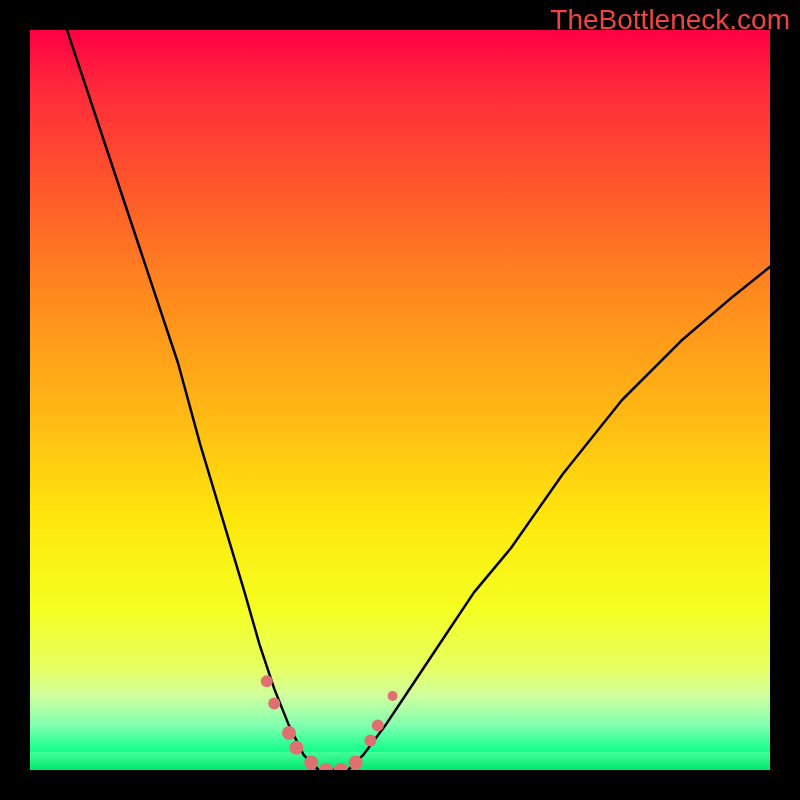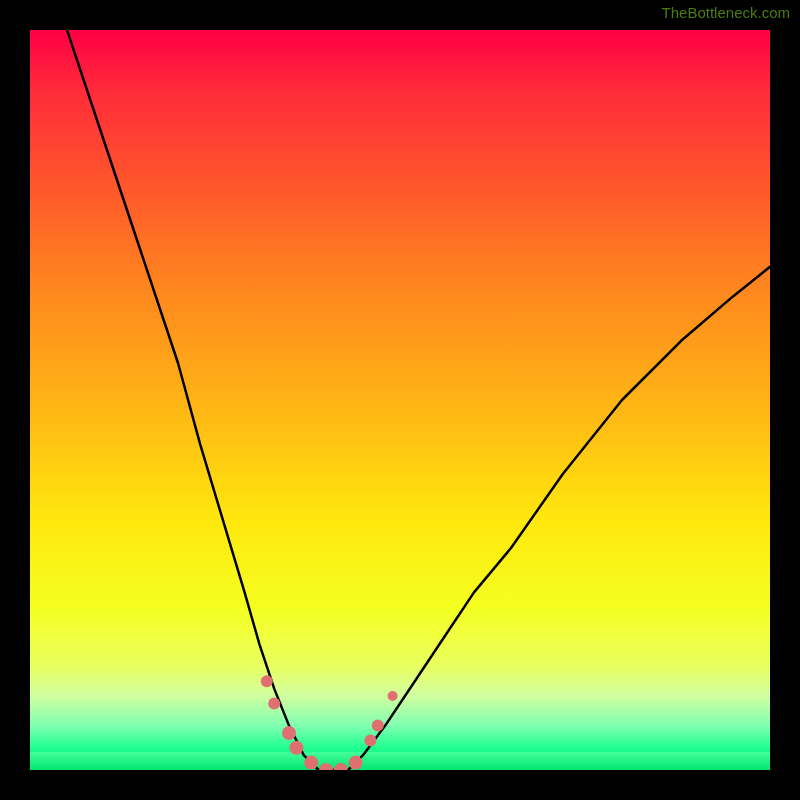--- a/index.html
+++ b/index.html
@@ -11,22 +11,22 @@
   .chart-wrap {
     position: relative;
     width: 800px;
     height: 800px;
     background: #000;
   }
   .watermark {
     position: absolute;
     top: 4px;
     right: 10px;
-    color: #4d7c0f;
-    font-size: 15px;
+    color: #ef4444;
+    font-size: 28px;
     font-family: Arial, sans-serif;
     z-index: 10;
   }
   .plot-area {
     position: absolute;
     left: 30px;
     top: 30px;
     width: 740px;
     height: 740px;
     overflow: hidden;

